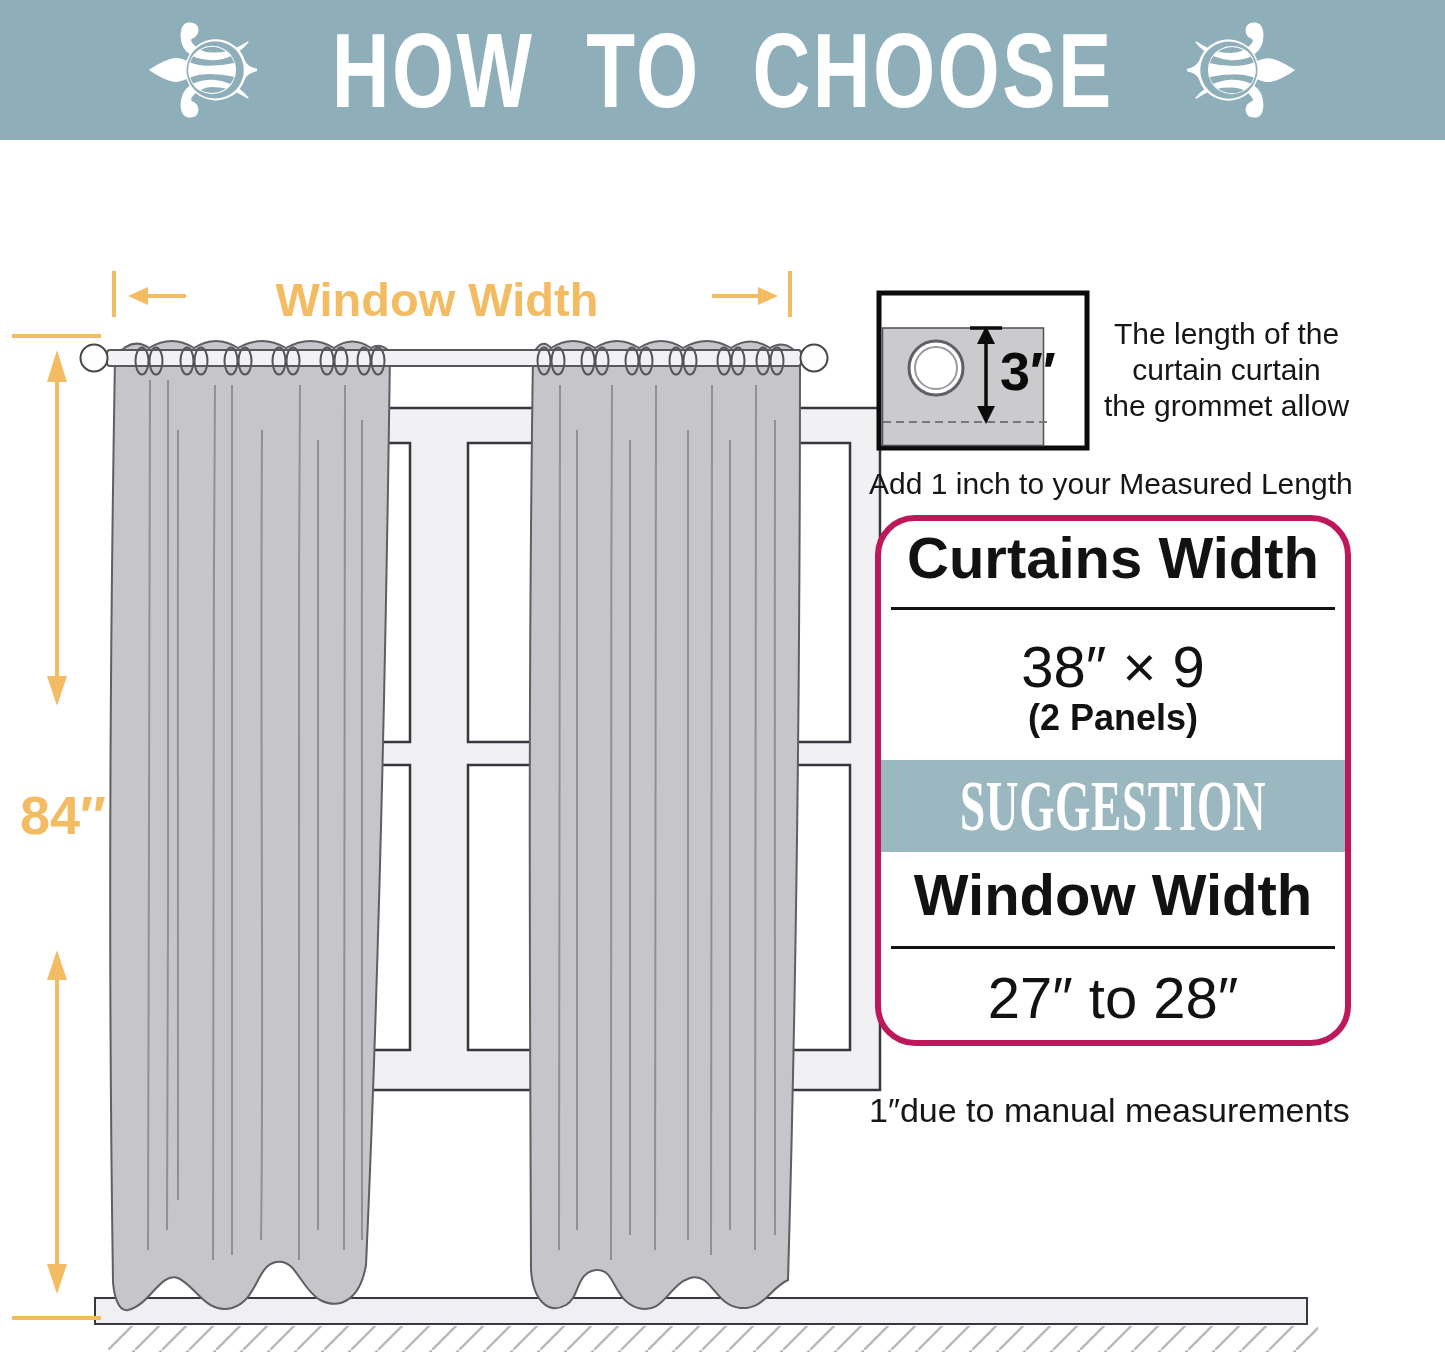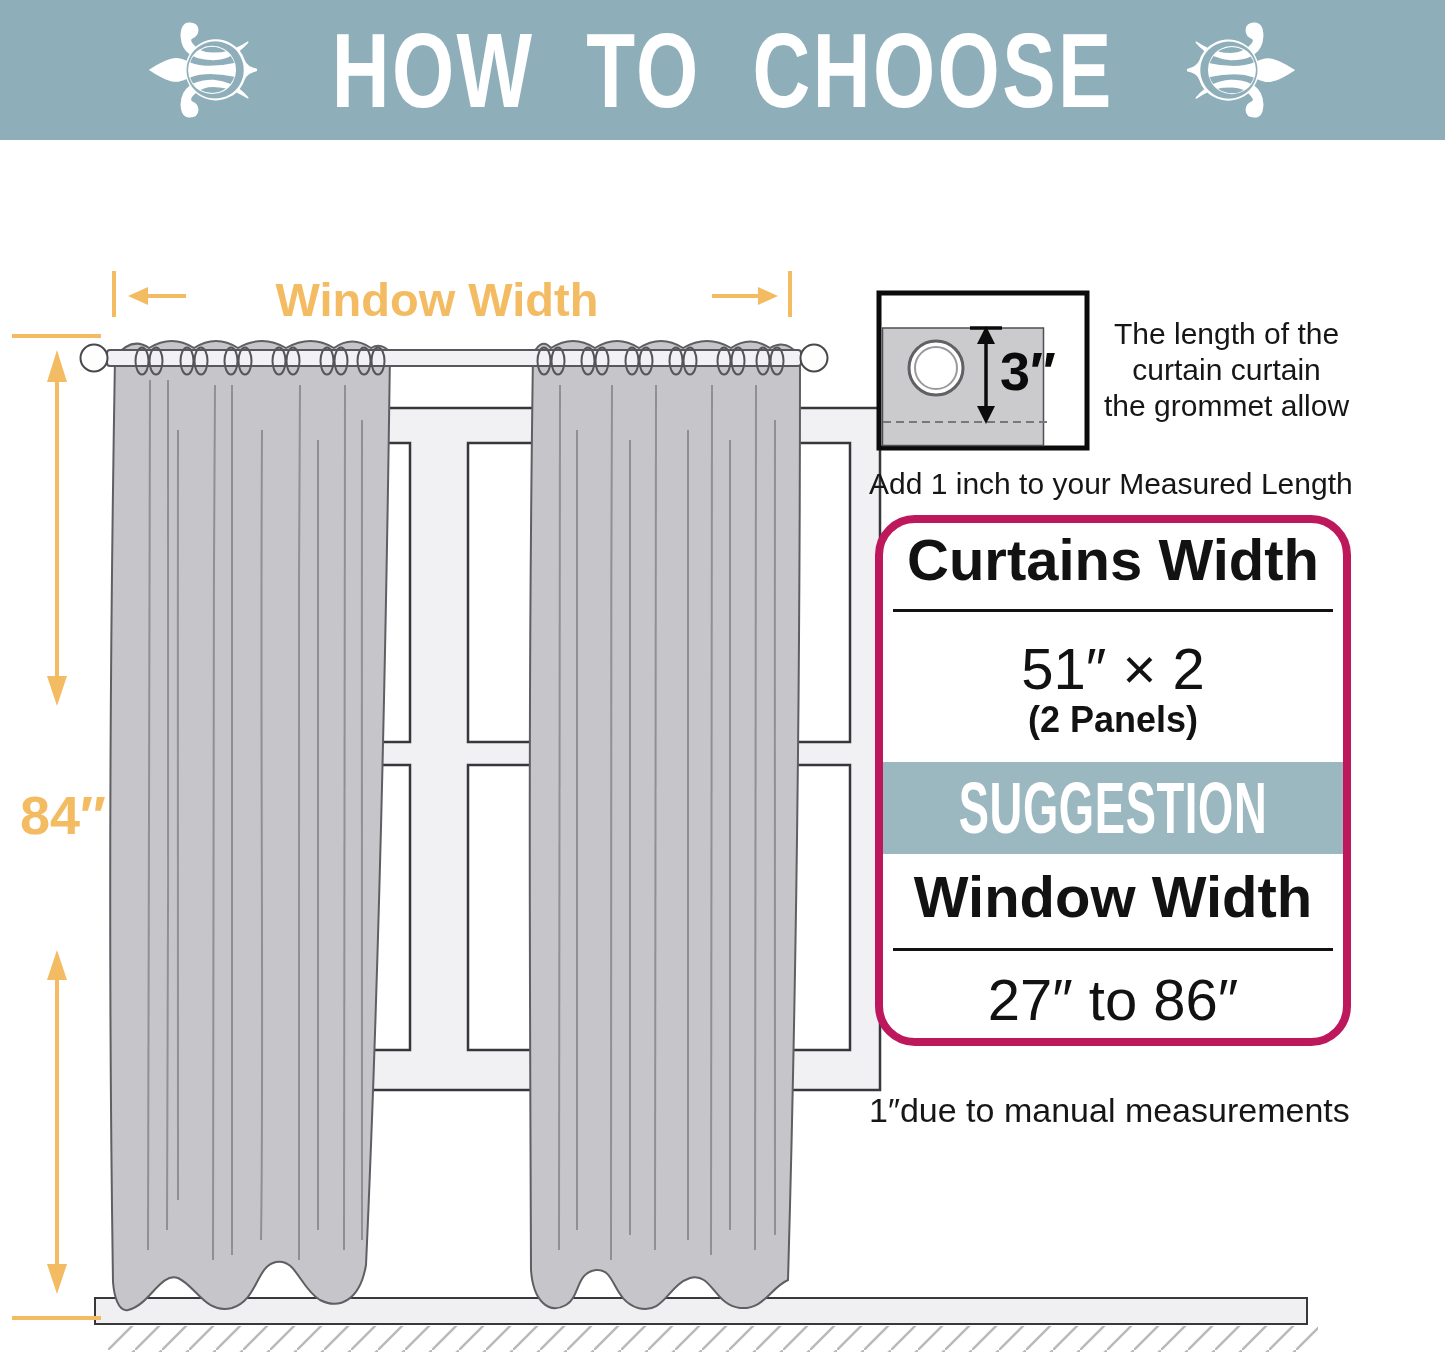--- a/index.html
+++ b/index.html
@@ -15,28 +15,28 @@
   .fleur-left{left:140px;transform:translateY(-50%) rotate(-90deg);}
   .fleur-right{right:140px;transform:translateY(-50%) rotate(90deg);}
   
   .illus{position:absolute;left:0;top:0;width:1445px;height:1353px;}
   svg text{font-family:"Liberation Sans", sans-serif;}
   
   .grommet-note{position:absolute;left:1104px;top:316px;font-size:30px;line-height:36px;color:#161616;text-align:center;}
   .instruction{position:absolute;left:869px;top:467px;font-size:30px;color:#161616;white-space:nowrap;}
   
   .card{position:absolute;left:875px;top:515px;width:476px;height:531px;box-sizing:border-box;
-        border:8px solid #be185d;border-radius:40px;background:#ffffff;text-align:center;color:#121212;}
+        border:6px solid #be185d;border-radius:40px;background:#ffffff;text-align:center;color:#121212;}
   .card-h{margin:8px 0 0 0;font-size:58px;font-weight:bold;line-height:1;}
   .card-h2{margin:14px 0 0 0;font-size:58px;font-weight:bold;line-height:1;}
   .divider{margin:20px 10px 0 10px;border-top:3px solid #121212;height:0;}
   .divider2{margin:22px 10px 0 10px;border-top:3px solid #121212;height:0;}
   .value1{margin-top:28px;font-size:58px;line-height:1;}
   .panels{margin-top:4px;font-size:36px;line-height:1;font-weight:bold;}
-  .band{margin-top:24px;height:92px;background:#9BB8C1;display:flex;align-items:center;justify-content:center;}
+  .band{margin-top:24px;height:92px;background:#9BB8C1;display:flex;align-items:center;justify-content:center;font-family:Liberation Serif, serif;}
   .band-label{color:#ffffff;font-weight:bold;font-size:72px;line-height:92px;letter-spacing:1px;
         transform:scaleX(0.63);white-space:nowrap;}
   .value2{margin-top:20px;font-size:58px;line-height:1;}
   .footnote{position:absolute;left:869px;top:1084px;font-size:34px;line-height:53px;color:#161616;}
 </style>
 </head>
 <body>
 
 <div class="page">
 
@@ -193,27 +193,27 @@
   <div class="grommet-note">
     <div>The length of the</div>
     <div>curtain curtain</div>
     <div>the grommet allow</div>
   </div>
   <div class="instruction">Add 1 inch to your Measured Length</div>
 
   <div class="card">
     <div class="card-h">Curtains Width</div>
     <div class="divider"></div>
-    <div class="value1">51″ × 2</div>
+    <div class="value1">38″ × 9</div>
     <div class="panels">(2 Panels)</div>
     <div class="band">
       <span class="band-label">SUGGESTION</span>
     </div>
     <div class="card-h2">Window Width</div>
     <div class="divider2"></div>
-    <div class="value2">27″ to 86″</div>
+    <div class="value2">27″ to 28″</div>
   </div>
 
   <div class="footnote">
     <div>1″due to manual measurements</div>
   </div>
 
 </div>
 
 </body></html>

